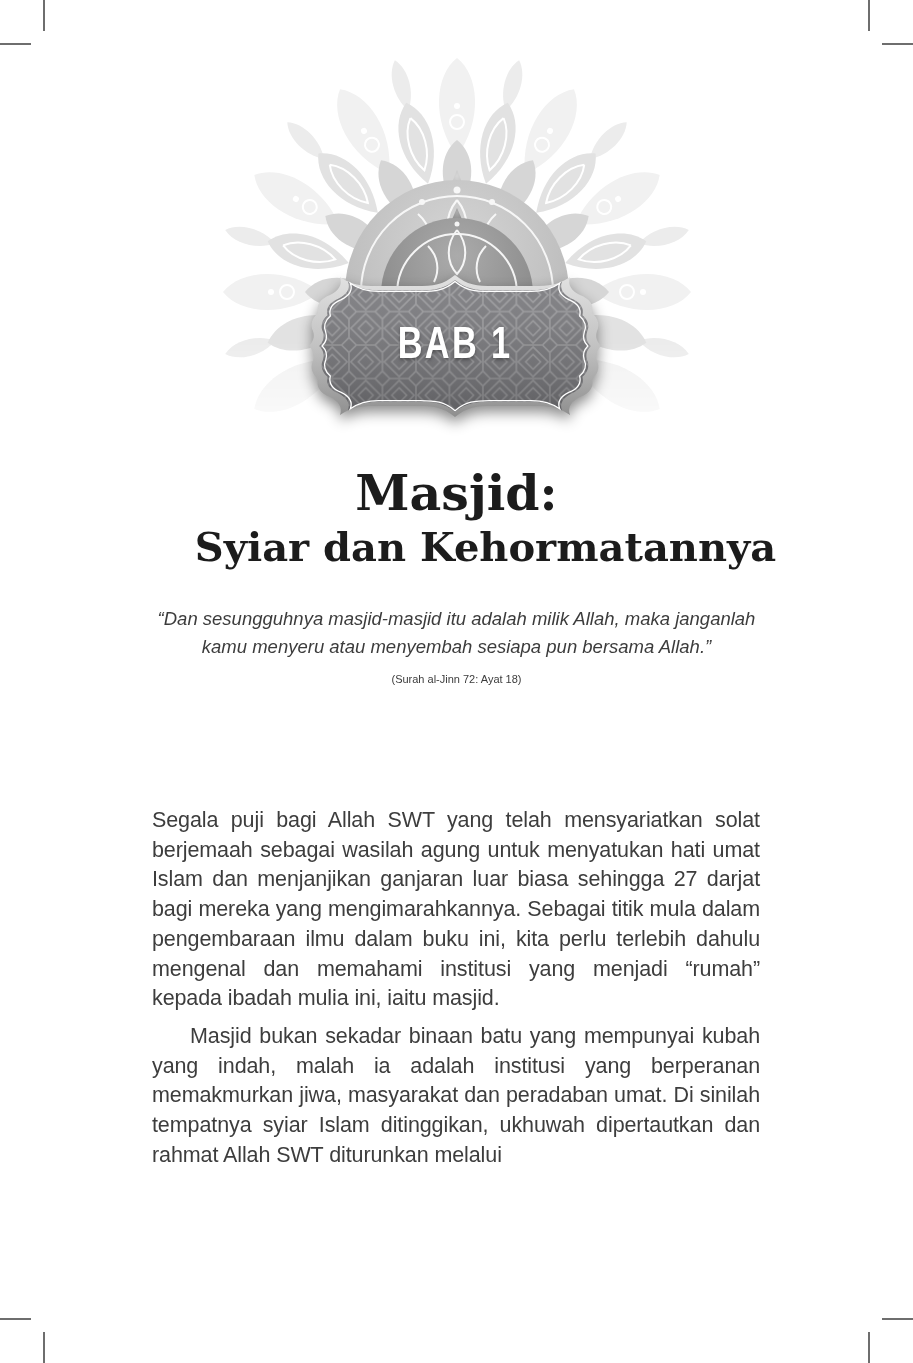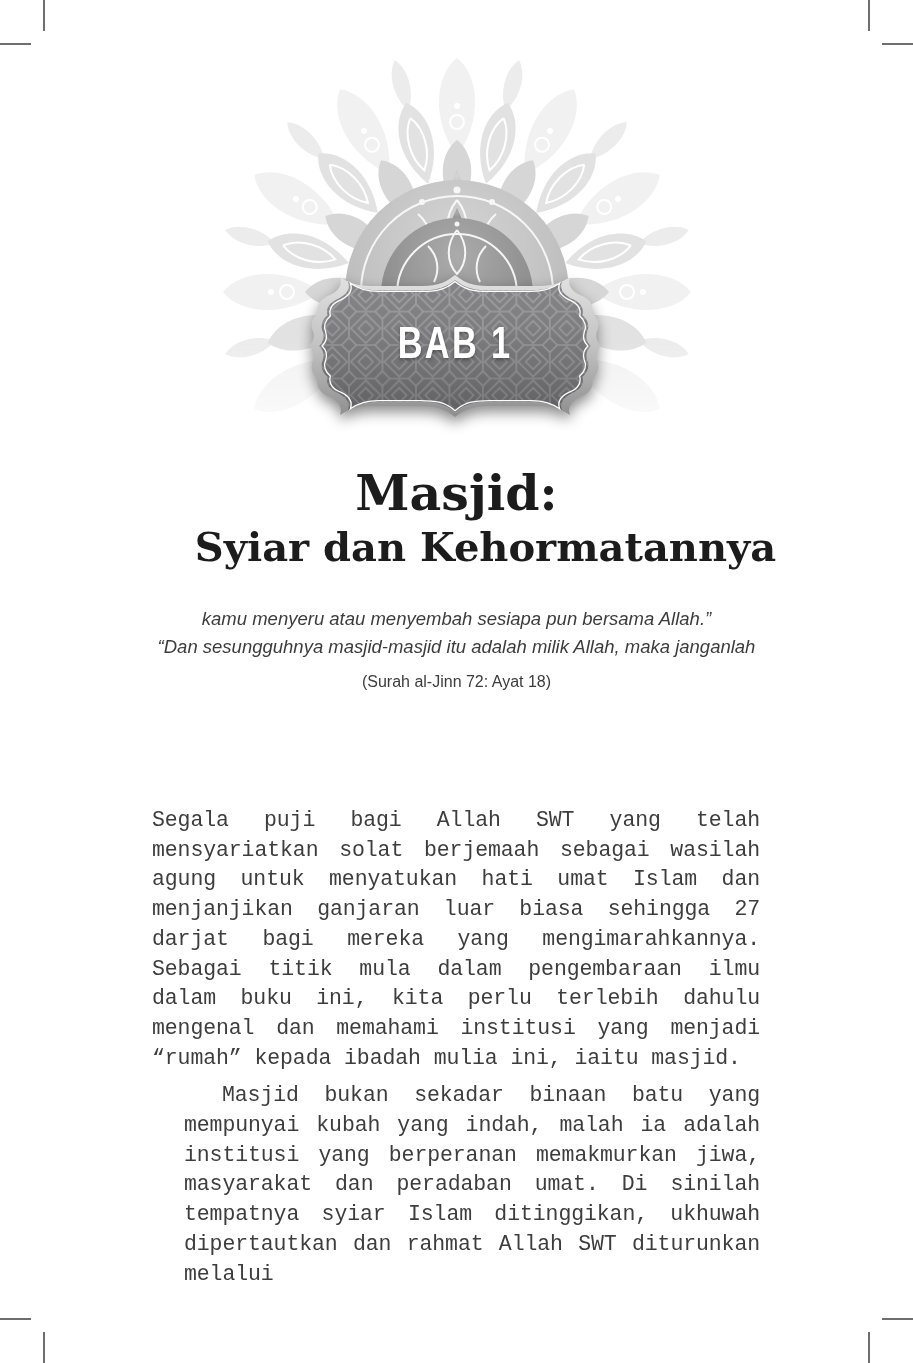--- a/index.html
+++ b/index.html
@@ -32,30 +32,30 @@
   }
   .title-line.l1{top:464px;font-size:49px;letter-spacing:0px;}
   .title-line.l2{top:523px;font-size:40px;letter-spacing:0px;margin-left:29px;}
   
   .quote{
     position:absolute;left:0;top:605px;width:913px;text-align:center;
     font-style:italic;font-size:18.5px;line-height:28px;color:#3c3c3c;
   }
   .quote-src{
     position:absolute;left:0;top:673px;width:913px;text-align:center;
-    font-size:16px;color:#3c3c3c;
+    font-size:11px;color:#3c3c3c;
   }
   
   .bodytext{
     position:absolute;left:152px;top:806px;width:608px;
     font-size:21.5px;line-height:29.7px;color:#3d3d3d;text-align:justify;
     letter-spacing:-0.1px;
   }
-  .bodytext p{margin:0;font-family:Liberation Mono, monospace;}
-  .bodytext p + p{margin-top:8px;text-indent:38px;margin-left:32px;}
+  .bodytext p{margin:0;}
+  .bodytext p + p{margin-top:8px;text-indent:38px;}
 </style>
 </head>
 <body>
 
 <div class="crop v" style="left:43px;top:0;"></div>
 <div class="crop h" style="left:0;top:43px;"></div>
 <div class="crop v" style="left:868px;top:0;"></div>
 <div class="crop h" style="left:882px;top:43px;"></div>
 <div class="crop h" style="left:0;top:1318px;"></div>
 <div class="crop v" style="left:43px;top:1332px;"></div>
@@ -216,21 +216,21 @@
     <use href="#cart" fill="none" stroke="#ffffff" stroke-width="1.4"></use>
   </g>
 </svg>
 <div class="badge-label">BAB 1</div>
 </div>
 
 <div class="title-line l1">Masjid:</div>
 <div class="title-line l2">Syiar dan Kehormatannya</div>
 
 <div class="quote">
+  <div>“Dan sesungguhnya masjid-masjid itu adalah milik Allah, maka janganlah</div>
   <div>kamu menyeru atau menyembah sesiapa pun bersama Allah.”</div>
-  <div>“Dan sesungguhnya masjid-masjid itu adalah milik Allah, maka janganlah</div>
 </div>
 <div class="quote-src">(Surah al-Jinn 72: Ayat 18)</div>
 
 <div class="bodytext">
   <p>Segala puji bagi Allah SWT yang telah mensyariatkan solat berjemaah sebagai wasilah agung untuk menyatukan hati umat Islam dan menjanjikan ganjaran luar biasa sehingga 27 darjat bagi mereka yang mengimarahkannya. Sebagai titik mula dalam pengembaraan ilmu dalam buku ini, kita perlu terlebih dahulu mengenal dan memahami institusi yang menjadi “rumah” kepada ibadah mulia ini, iaitu masjid.</p>
   <p>Masjid bukan sekadar binaan batu yang mempunyai kubah yang indah, malah ia adalah institusi yang berperanan memakmurkan jiwa, masyarakat dan peradaban umat. Di sinilah tempatnya syiar Islam ditinggikan, ukhuwah dipertautkan dan rahmat Allah SWT diturunkan melalui</p>
 </div>
 
 </body></html>

